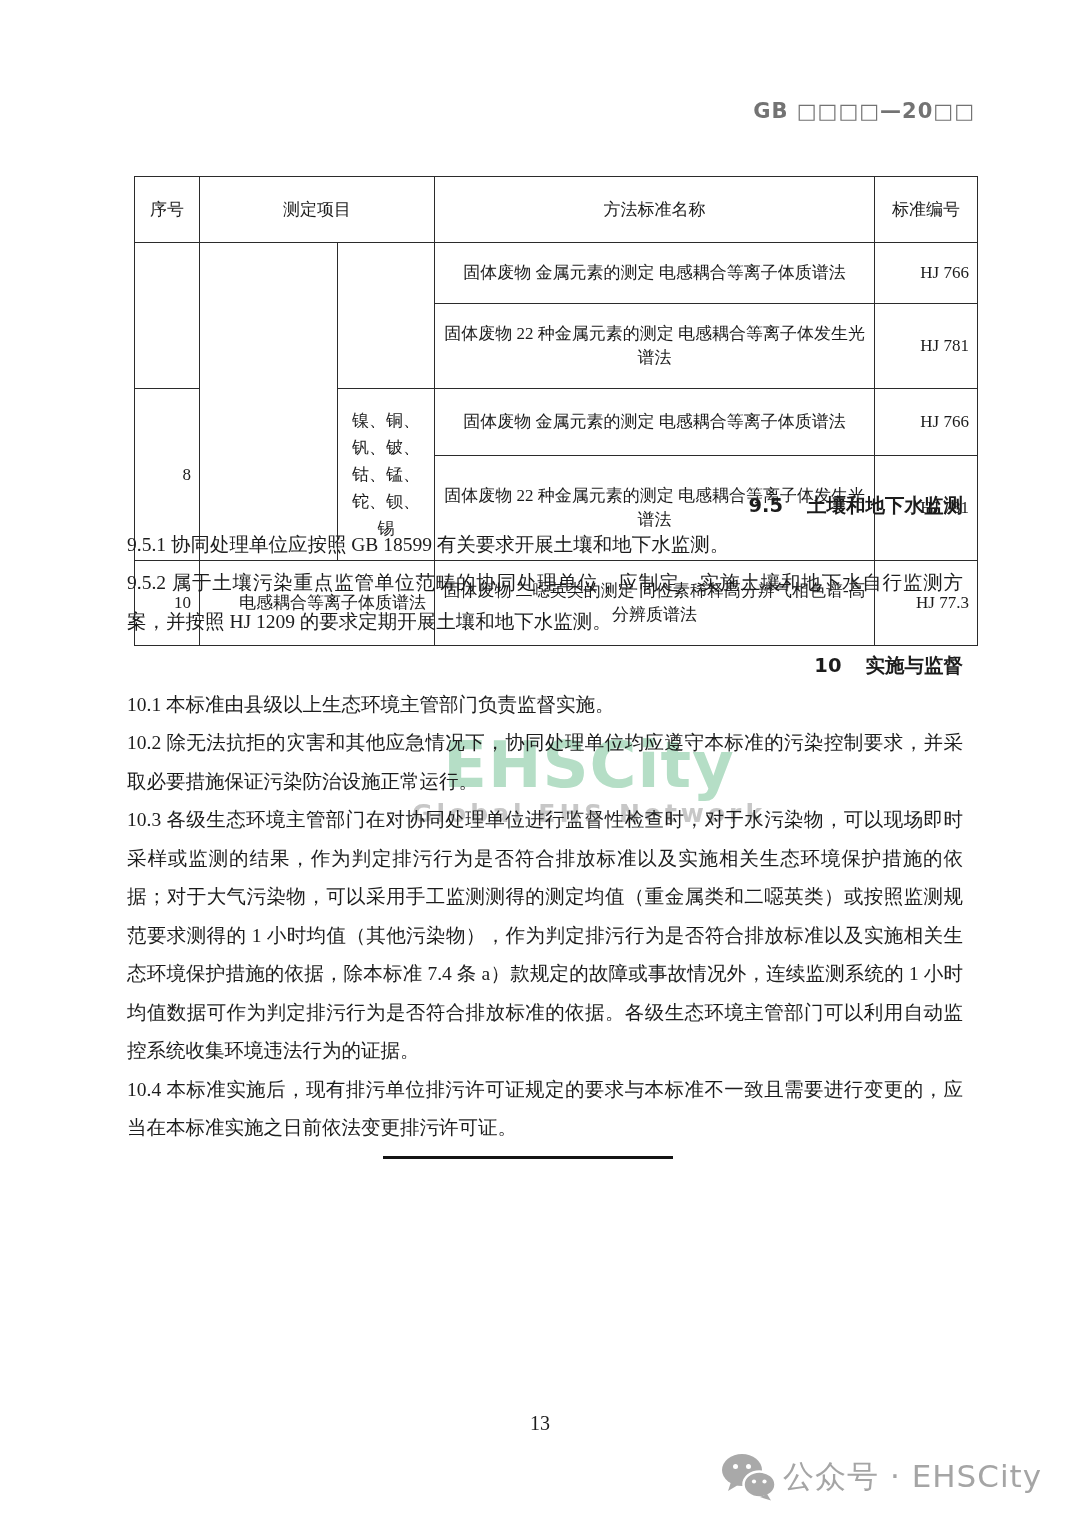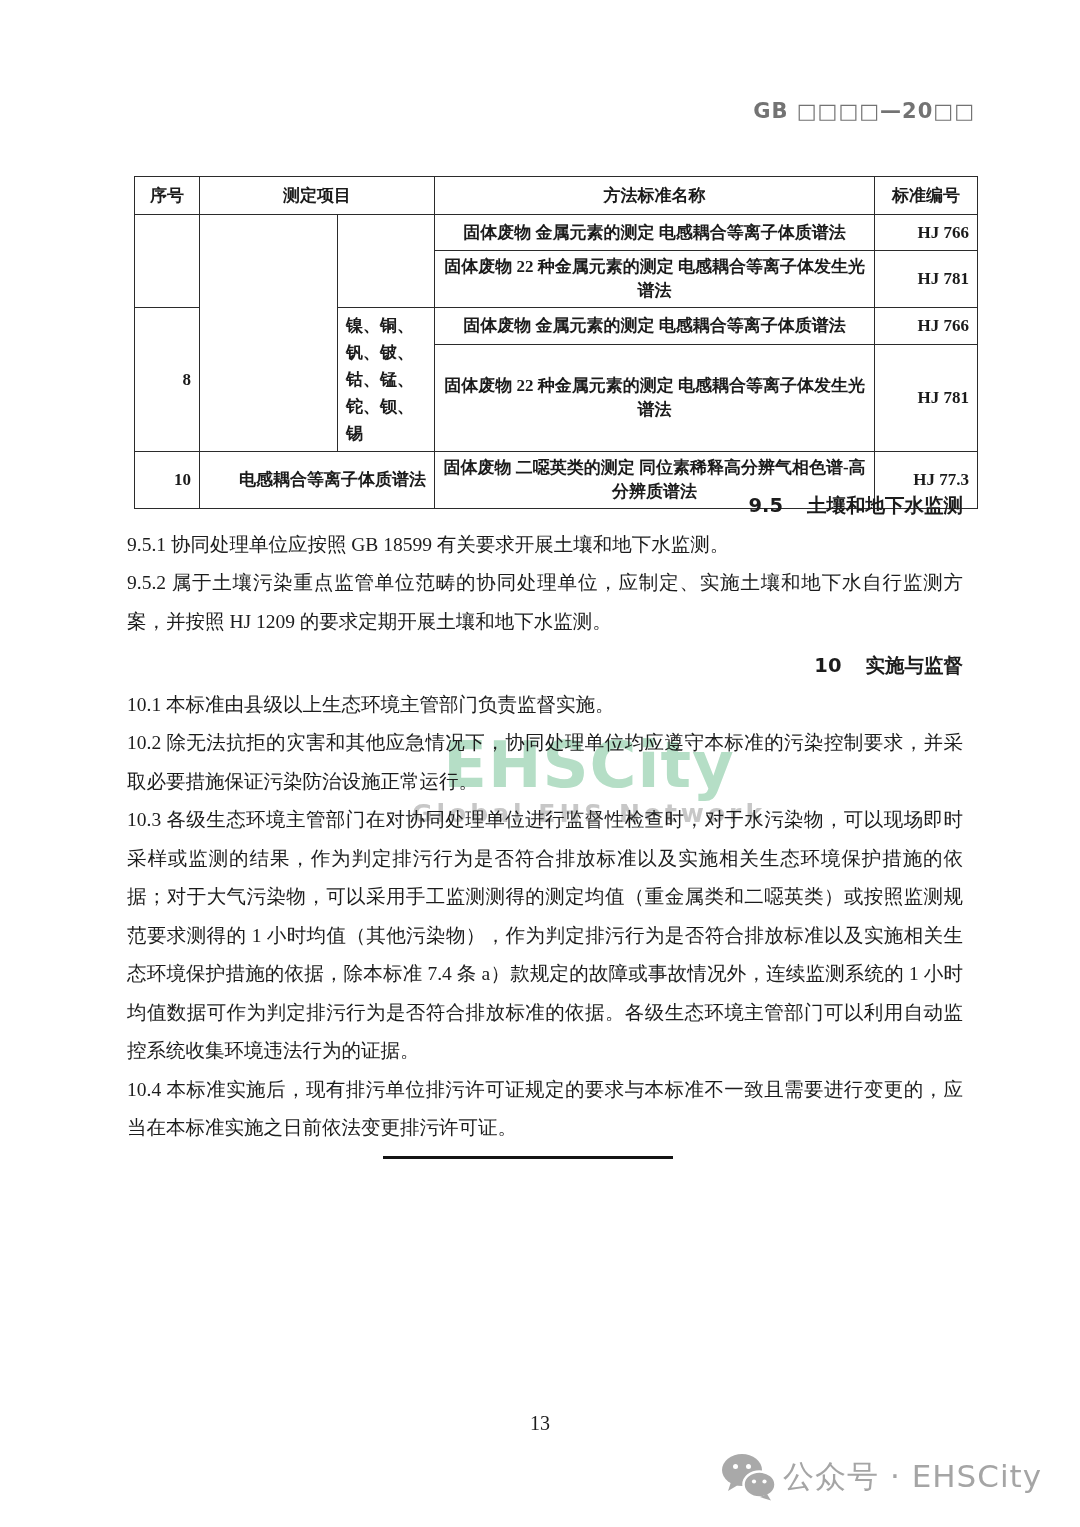--- a/index.html
+++ b/index.html
@@ -18,28 +18,28 @@
     font-weight:bold;font-size:21px;letter-spacing:1px;color:#737373;
   }
   
   .std-table{
     position:absolute;left:134px;top:176px;
     border-collapse:collapse;table-layout:fixed;width:843px;
     font-size:17px;line-height:24px;color:#1b1b1b;
   }
   .std-table td,.std-table th{
     border:1px solid #2b2b2b;
-    padding:4px 8px;
+    padding:18px 8px;
     vertical-align:middle;
-    font-weight:bold;
+    font-weight:normal;
   }
   .std-table th{text-align:center;height:29px;}
   .cell-center{text-align:right;}
   .cell-method{text-align:center;padding-left:11px;padding-right:6px;}
-  .cell-analytes{text-align:left;white-space:pre-line;line-height:27px;margin-top:25px;}
+  .cell-analytes{text-align:center;white-space:pre-line;line-height:27px;margin-top:25px;}
   .r-a{height:36px;} .r-b{height:40px;} .r-c{height:25px;} .r-d{height:96px;} .r-e{height:49px;}
   
   .watermark{position:absolute;left:412px;top:733px;z-index:1;pointer-events:none;}
   .wm-main{
     font-family:"DejaVu Sans","Liberation Sans",sans-serif;
     font-weight:bold;font-size:64px;line-height:1;letter-spacing:1px;
     color:#b5dec6;
     text-align:center;
   }
   .wm-sub{

